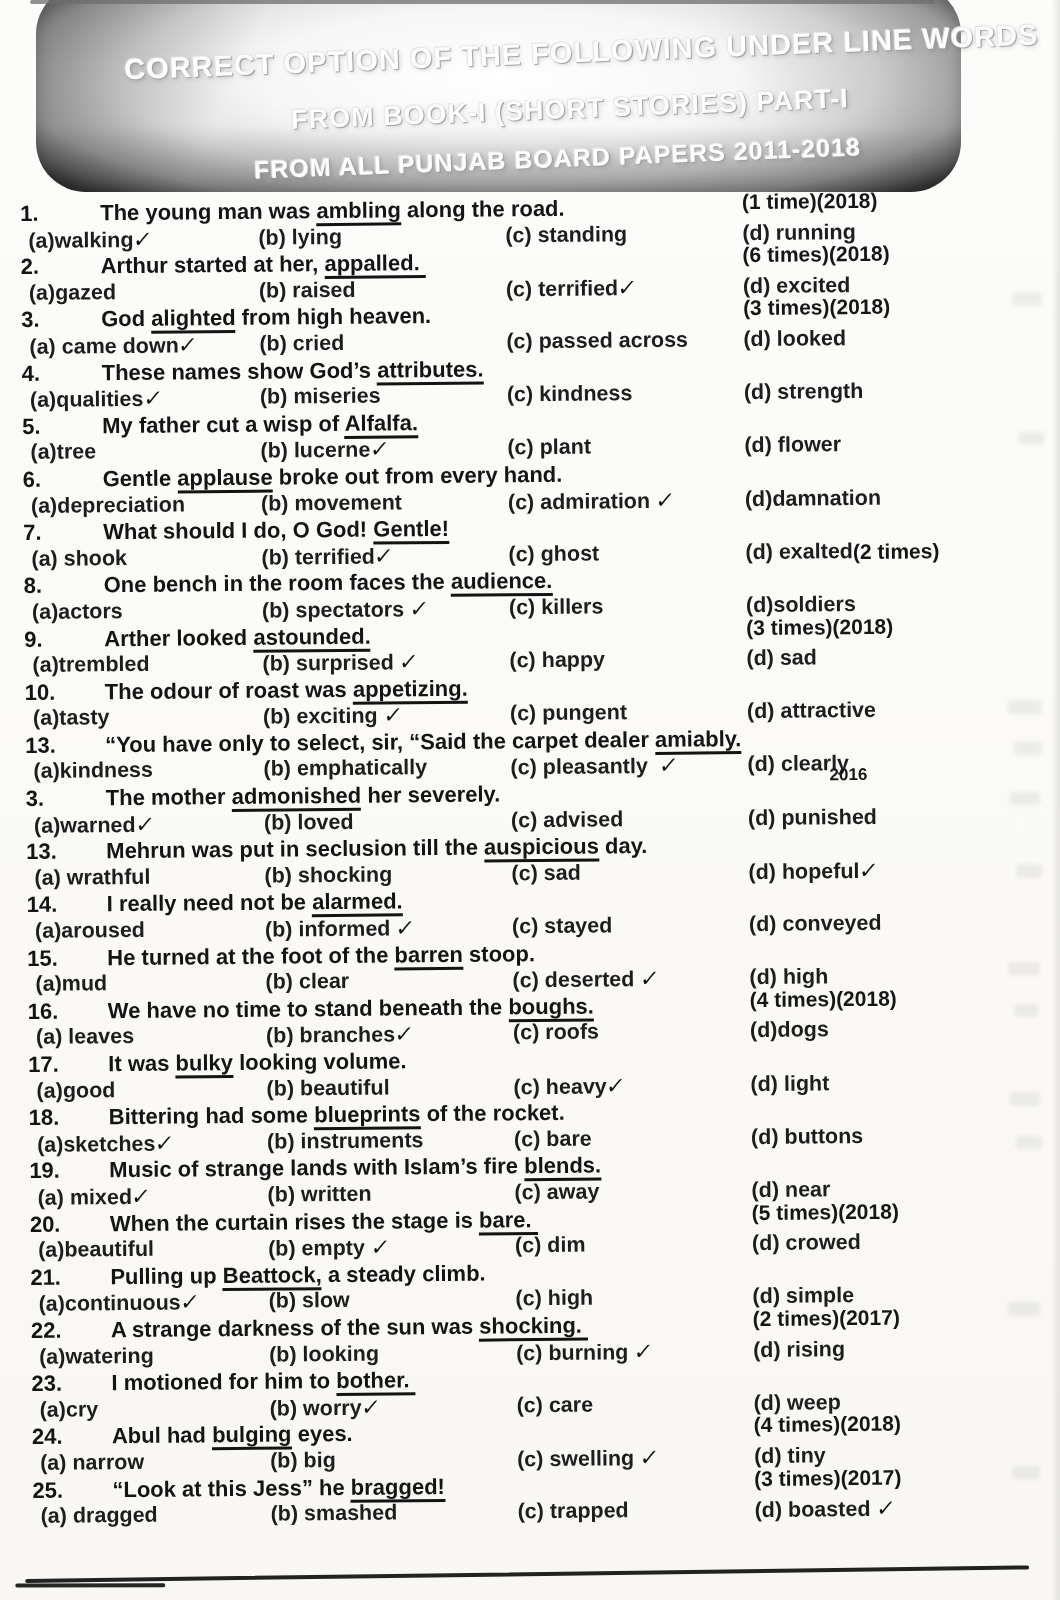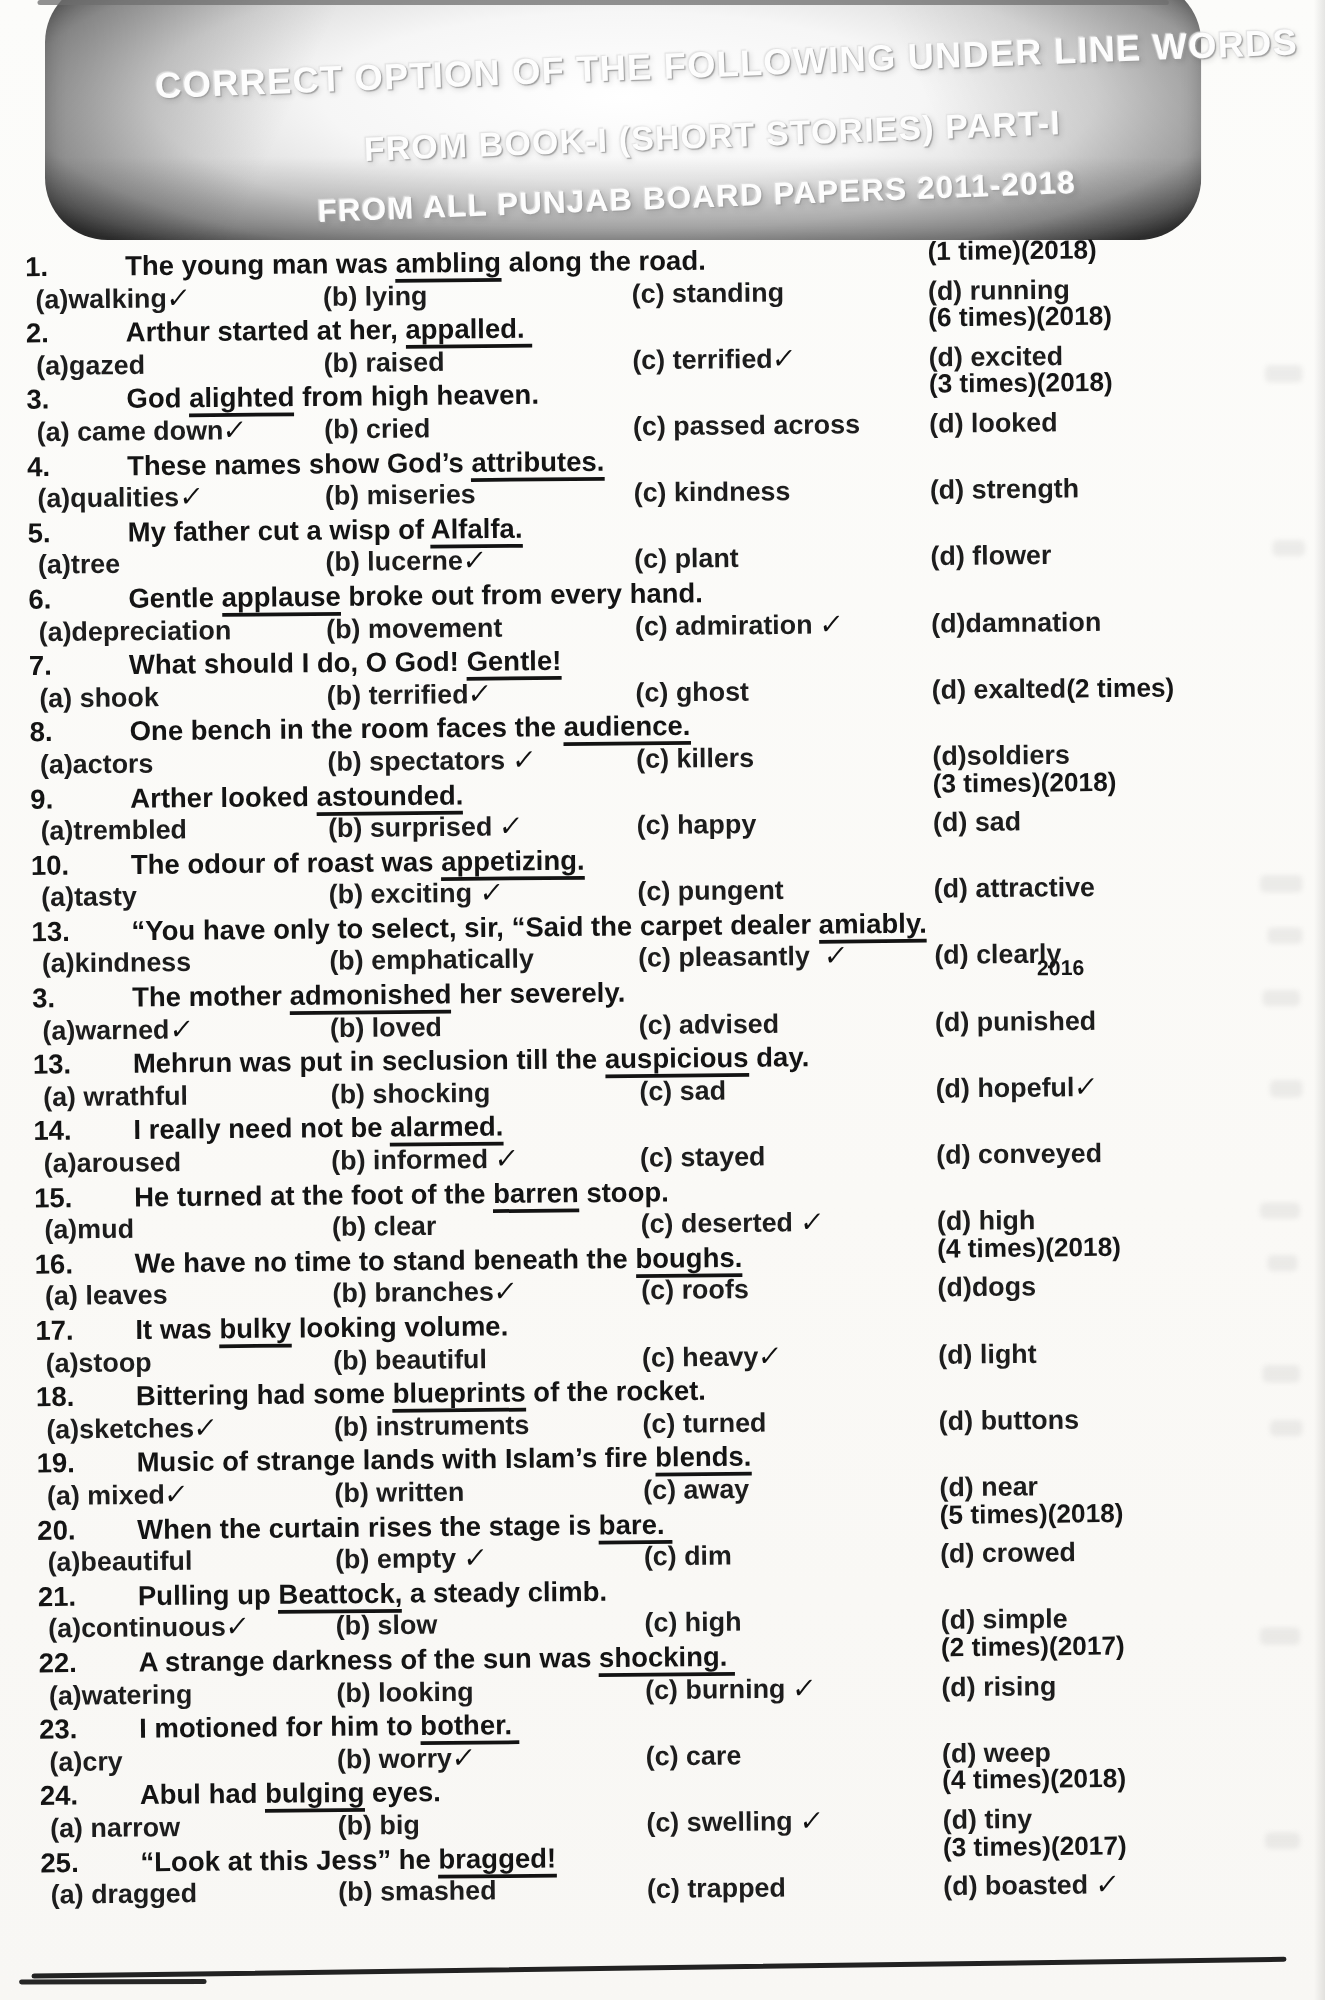--- a/index.html
+++ b/index.html
@@ -283,37 +283,37 @@
     </div>
   </div>
 
   <div class="q">
     <div class="qhead">
       <span class="q-number">17.</span>
       <span class="q-text"><span class="q-pre">It was </span><span class="u q-underlined">bulky</span><span class="q-post"> looking volume.</span></span>
 
     </div>
     <div class="opts">
-      <span class="opt c0"><span class="opt-label">(a)stoop</span></span>
+      <span class="opt c0"><span class="opt-label">(a)good</span></span>
       <span class="opt c1"><span class="opt-label">(b) beautiful</span></span>
       <span class="opt c2"><span class="opt-label">(c) heavy</span><span class="chk">✓</span></span>
       <span class="opt c3"><span class="opt-label">(d) light</span></span>
     </div>
   </div>
 
   <div class="q">
     <div class="qhead">
       <span class="q-number">18.</span>
       <span class="q-text"><span class="q-pre">Bittering had some </span><span class="u q-underlined">blueprints</span><span class="q-post"> of the rocket.</span></span>
 
     </div>
     <div class="opts">
       <span class="opt c0"><span class="opt-label">(a)sketches</span><span class="chk">✓</span></span>
       <span class="opt c1"><span class="opt-label">(b) instruments</span></span>
-      <span class="opt c2"><span class="opt-label">(c) turned</span></span>
+      <span class="opt c2"><span class="opt-label">(c) bare</span></span>
       <span class="opt c3"><span class="opt-label">(d) buttons</span></span>
     </div>
   </div>
 
   <div class="q">
     <div class="qhead">
       <span class="q-number">19.</span>
       <span class="q-text"><span class="q-pre">Music of strange lands with Islam’s fire </span><span class="u q-underlined">blends.</span><span class="q-post"></span></span>
 
     </div>

